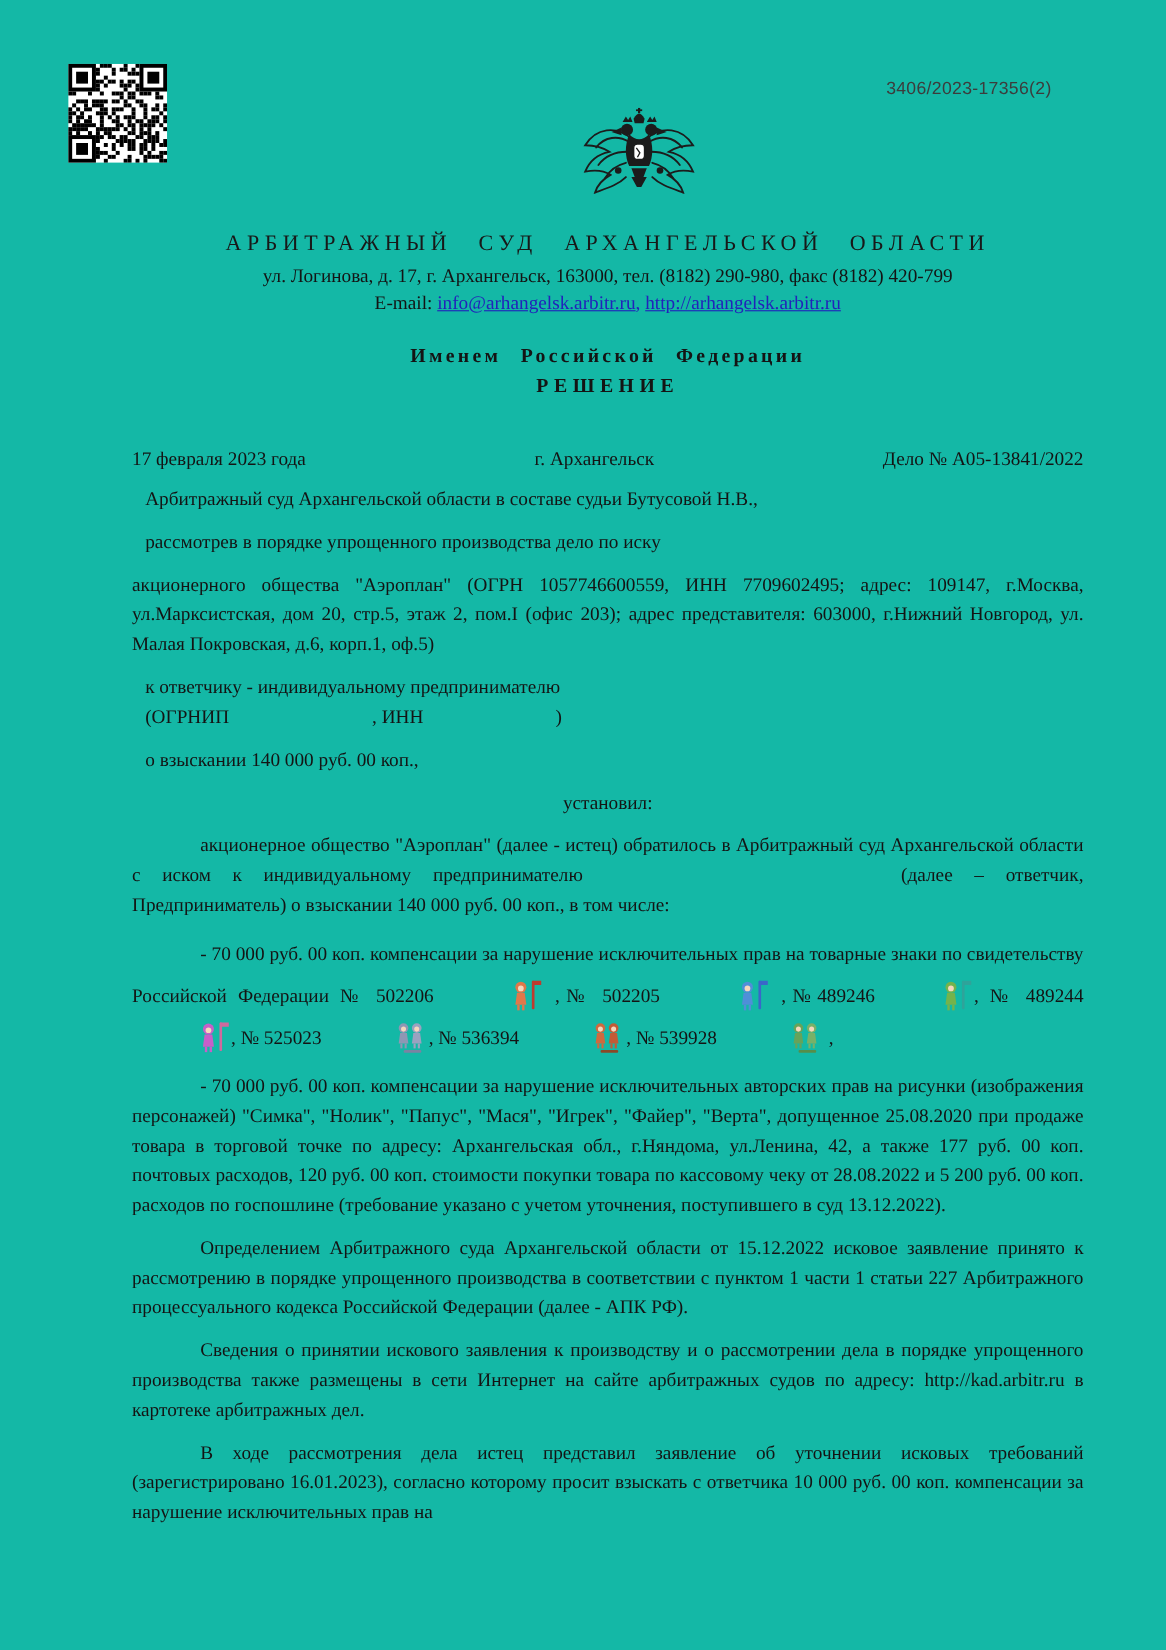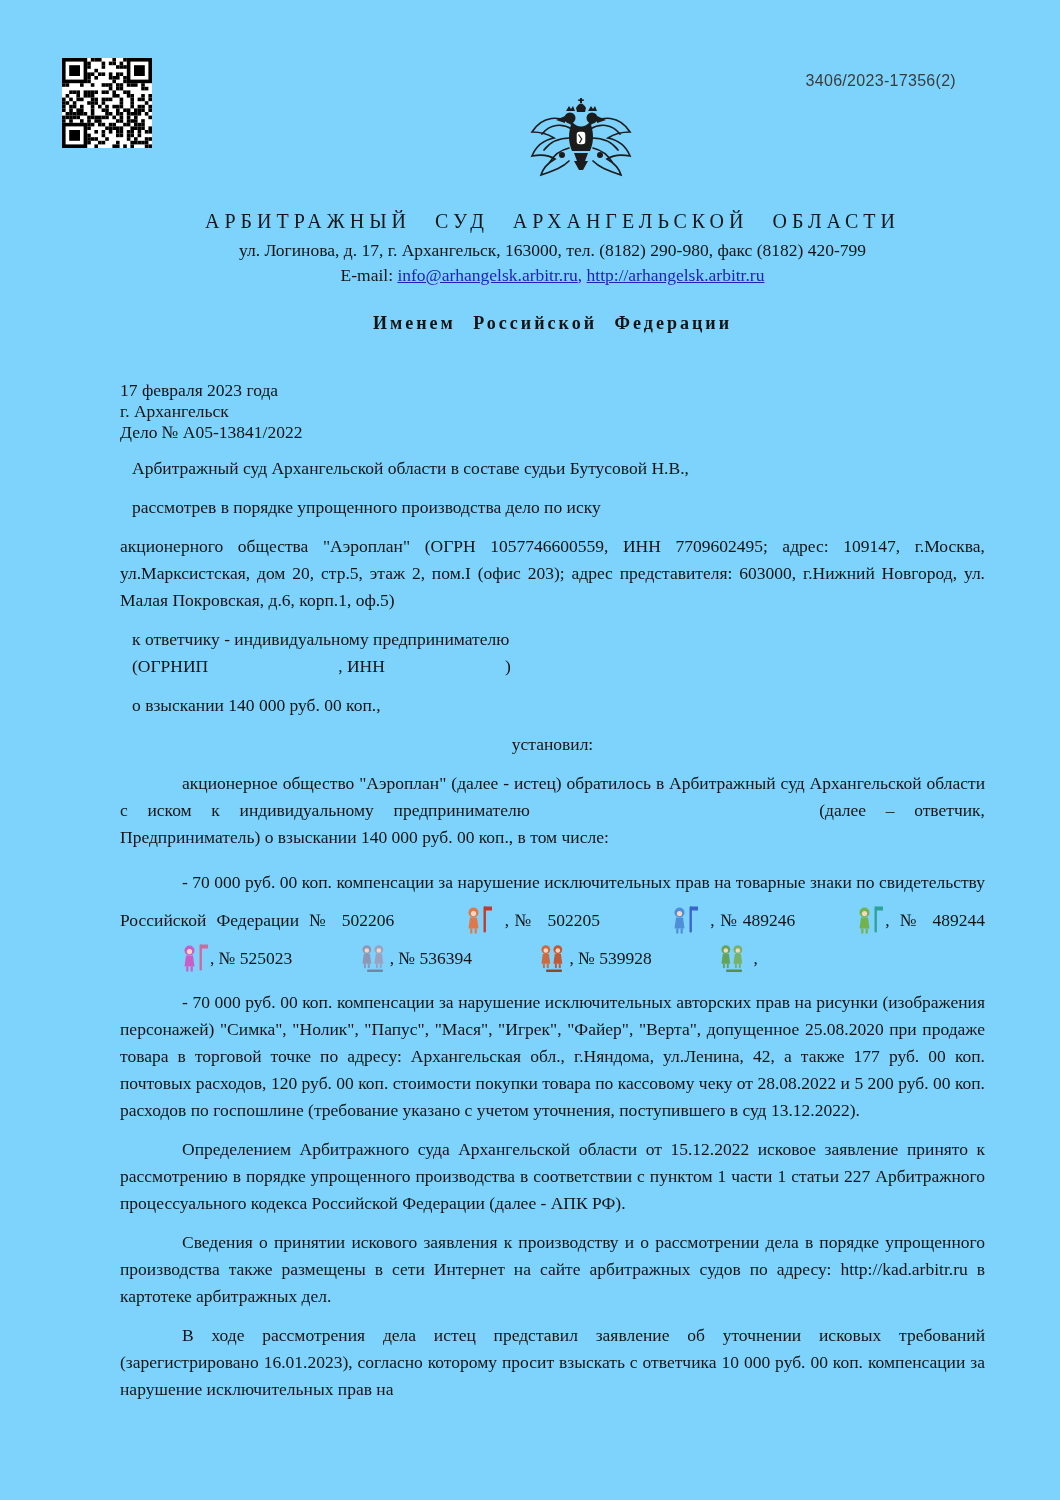--- a/index.html
+++ b/index.html
@@ -1,20 +1,20 @@
 <!DOCTYPE html>
 <html lang="ru"><head>
 <meta charset="utf-8">
 <style>
   html,body{margin:0;padding:0;background:#9a9a9a;}
   .page{
     position:relative;
     width:1060px;height:1500px;
     margin:0 auto;
-    background:#7dd3fc;
+    background:#14b8a6;
     font-family:"Liberation Serif","DejaVu Serif",serif;
     color:#141414;
     overflow:hidden;
   }
   .qr{position:absolute;left:62px;top:58px;width:90px;height:90px;}
   .qr svg{display:block;}
   .stamp{
     position:absolute;right:104px;top:72px;
     font-family:"Liberation Sans","DejaVu Sans",sans-serif;
     font-size:16px;color:#3c3c3c;letter-spacing:.3px;
@@ -27,21 +27,21 @@
   }
   .court-address{text-align:center;font-size:17.5px;margin-top:7px;}
   .court-contacts{text-align:center;font-size:17.5px;margin-top:4px;}
   .doc-link{color:#2222bb;text-decoration:underline;margin-top:28px;}
   .blue{color:#2222bb;}
   .title-block{margin-top:27px;text-align:center;}
   .title-1{font-weight:bold;font-size:18px;letter-spacing:3px;word-spacing:10px;}
   .title-2{font-weight:bold;font-size:18px;letter-spacing:5px;margin-top:6px;}
   .case-line{
     display:flex;justify-content:space-between;align-items:baseline;
-    margin-top:46px;font-size:17.5px;flex-direction:column;
+    margin-top:46px;font-size:17.5px;
   }
   .body{margin-top:2px;}
   .para{
     margin:12px 0 0 0;
     font-size:17.5px;line-height:27px;
     text-align:justify;
   }
   .para.center{text-align:center;}
   .para.left{text-align:left;margin-left:12px;}
   .para.tm{line-height:38px;}
@@ -332,20 +332,21 @@
 
   <div class="content">
     <div class="court-name">АРБИТРАЖНЫЙ СУД АРХАНГЕЛЬСКОЙ ОБЛАСТИ</div>
     <div class="court-address">ул. Логинова, д. 17, г. Архангельск, 163000, тел. (8182) 290-980, факс (8182) 420-799</div>
     <div class="court-contacts">
       <span>E-mail: </span><a href="#" class="doc-link">info@arhangelsk.arbitr.ru</a><span class="blue">, </span><a href="#" class="doc-link">http://arhangelsk.arbitr.ru</a>
     </div>
 
     <div class="title-block">
       <div class="title-1">Именем Российской Федерации</div>
+      <div class="title-2">РЕШЕНИЕ</div>
     </div>
 
     <div class="case-line">
       <span>17 февраля 2023 года</span>
       <span>г. Архангельск</span>
       <span>Дело № А05-13841/2022</span>
     </div>
 
     <div class="body" id="body">
         <p class="para left">Арбитражный суд Архангельской области в составе судьи Бутусовой Н.В.,</p>

